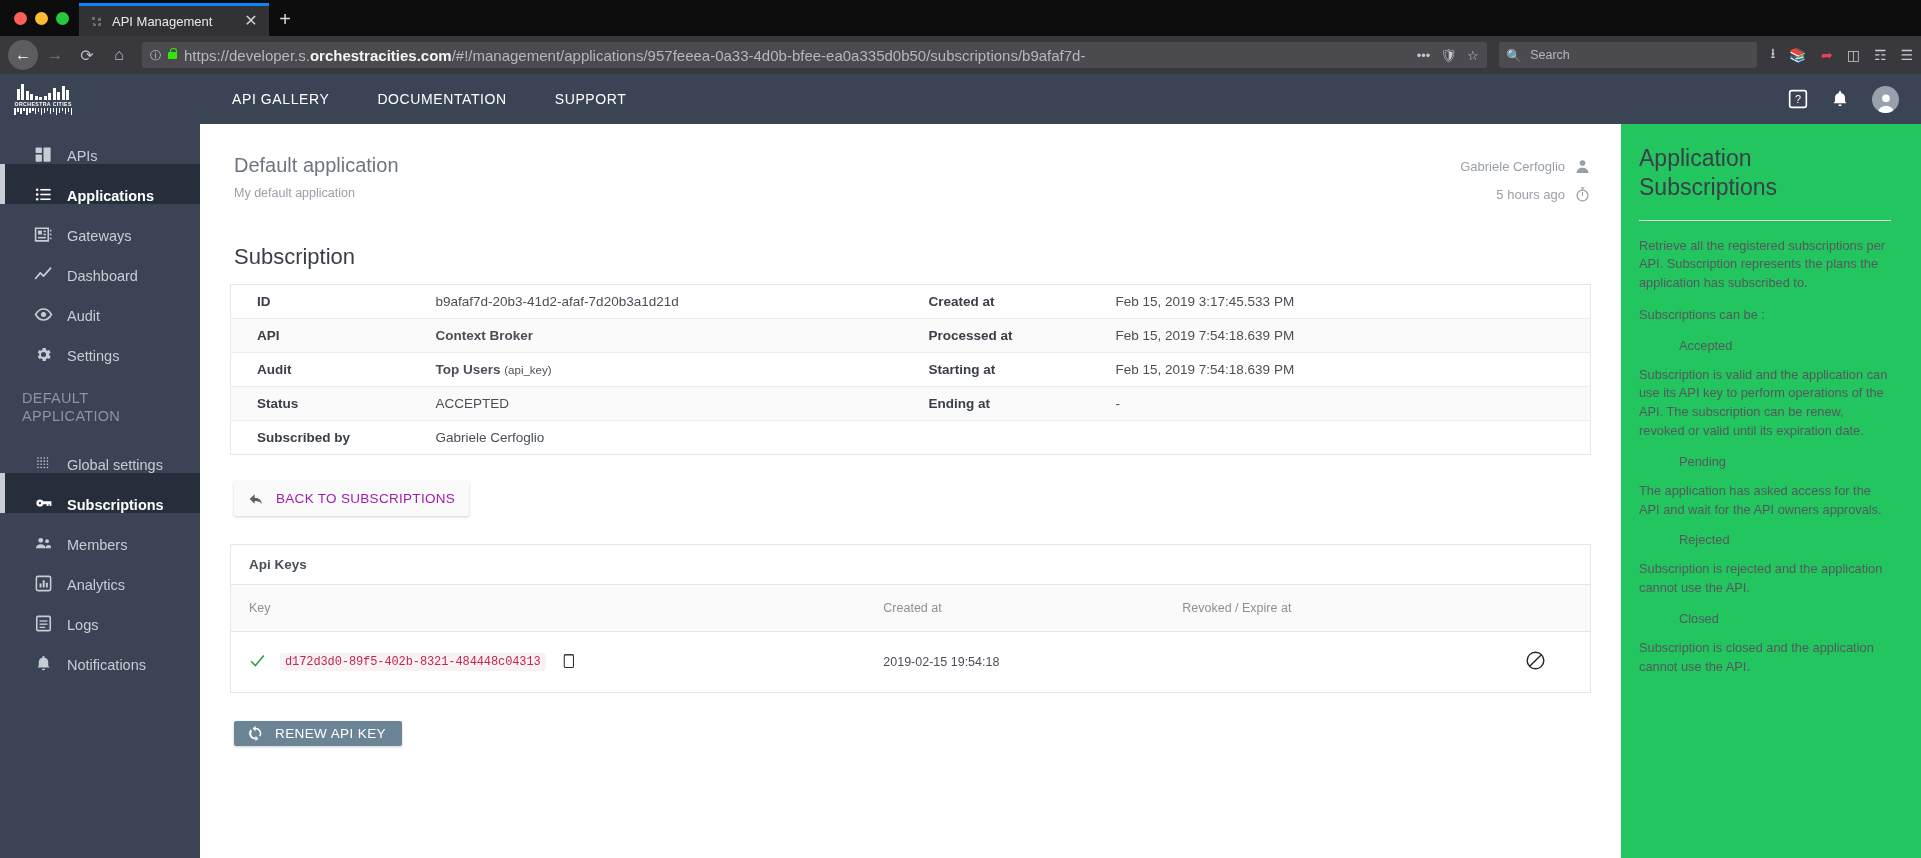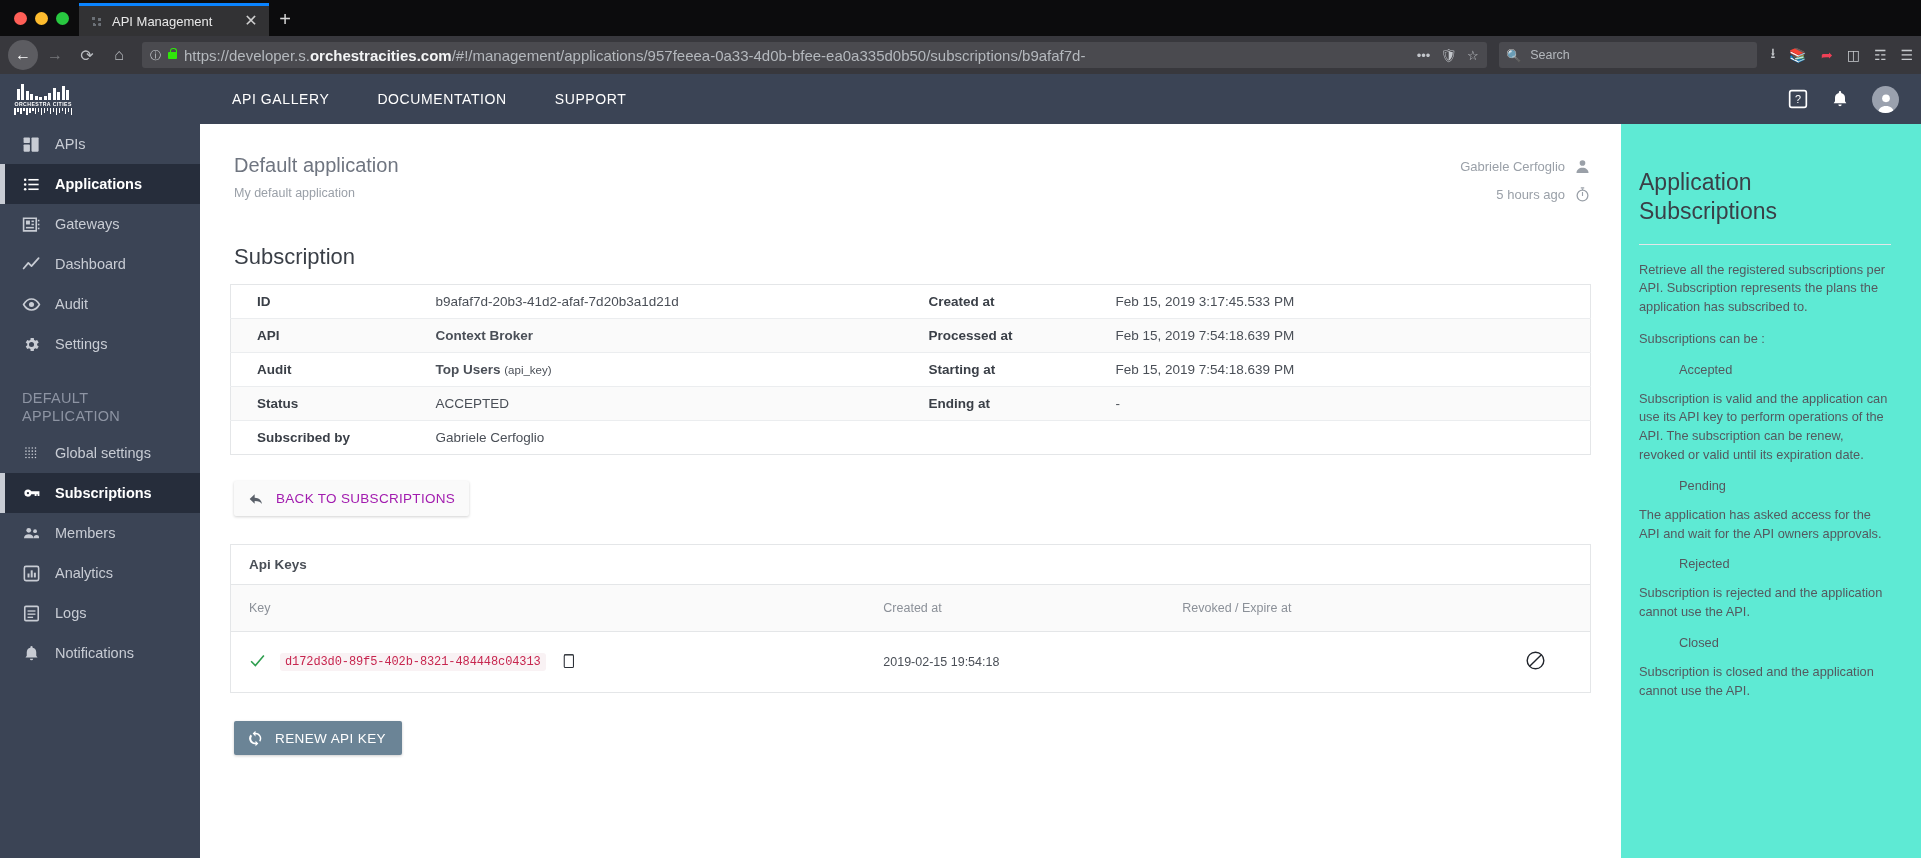--- a/index.html
+++ b/index.html
@@ -76,22 +76,22 @@
   .sidebar { width: 200px; background: #3b4455; display: flex; flex-direction: column; flex: 0 0 200px; }
   .brand { height: 50px; display: flex; align-items: center; padding-left: 14px; }
   .logo-wrap { display: flex; flex-direction: column; align-items: center; }
   .logo-bars { display: flex; align-items: flex-end; gap: 1.5px; height: 17px; }
   .logo-bars i { width: 3px; background: #fff; display: block; }
   .logo-text { font-size: 5.2px; color: #fff; letter-spacing: .4px; font-weight: 700; margin-top: 1px; }
   .logo-bars2 { display: flex; align-items: flex-start; gap: 1.4px; height: 8px; margin-top: 1px; }
   .logo-bars2 i { width: 1.6px; background: #fff; display: block; }
 
   .nav-item {
-    height: 40px; display: flex; align-items: center; gap: 14px;
-    padding-left: 22px; color: #c8ccd4; font-size: 14.5px; position: relative;
+    height: 40px; display: flex; align-items: flex-end; gap: 14px;
+    padding-left: 34px; color: #c8ccd4; font-size: 14.5px; position: relative;
   }
   .nav-item .ico { width: 19px; height: 19px; flex: 0 0 19px; display: flex;
                    align-items: center; justify-content: center; }
   .nav-item .ico svg { width: 19px; height: 19px; fill: #c8ccd4; }
   .nav-item.active { background: #262d3b; color: #ffffff; font-weight: 700; }
   .nav-item.active .ico svg { fill: #ffffff; }
   .nav-item.active::before {
     content: ""; position: absolute; left: 0; top: 0; bottom: 0; width: 5px; background: #c8ccd4;
   }
   .nav-group {
@@ -171,29 +171,29 @@
   .key-cell { display: flex; align-items: center; gap: 14px; }
   .check svg { width: 17px; height: 17px; fill: none; stroke: #2e9e4f; stroke-width: 2.3; }
   .keycode {
     font-family: "Liberation Mono", monospace; font-size: 12px; color: #c7254e;
     background: #f9f2f4; padding: 2px 5px; border-radius: 3px; letter-spacing: -.1px;
   }
   .copy-ico svg { width: 17px; height: 19px; fill: none; stroke: #2b2f36; stroke-width: 1.5; }
   .ban svg { width: 21px; height: 21px; fill: none; stroke: #20242b; stroke-width: 1.6; }
 
   .btn-renew {
-    margin: 28px 0 0 4px; height: 34px; display: inline-flex; align-items: center; gap: 11px;
+    margin: 28px 0 0 4px; height: 25px; display: inline-flex; align-items: center; gap: 11px;
     background: #6b8496; border: none; box-shadow: 0 1px 3px rgba(0,0,0,.2);
     padding: 0 16px 0 13px; font-size: 13.5px; color: #ffffff; letter-spacing: .4px;
     border-radius: 2px; cursor: pointer;
   }
   .btn-renew svg { width: 17px; height: 17px; fill: #ffffff; }
 
   .helppanel {
-    width: 300px; flex: 0 0 300px; padding: 44px 30px 0 18px; background: #5eead4;
+    width: 300px; flex: 0 0 300px; padding: 20px 30px 0 18px; background: #22c55e;
   }
   .help-title { font-size: 23px; color: #3a3f47; font-weight: 400; line-height: 1.25; }
   .help-rule { height: 1px; background: #e4e6e8; margin: 18px 0 16px 0; }
   .help-p { font-size: 12.8px; color: #54595f; line-height: 1.47; margin-bottom: 13px; }
   .help-term { font-size: 12.8px; color: #54595f; margin: 0 0 13px 40px; }
 </style>
 </head>
 <body>
 
 <div class="browser">

